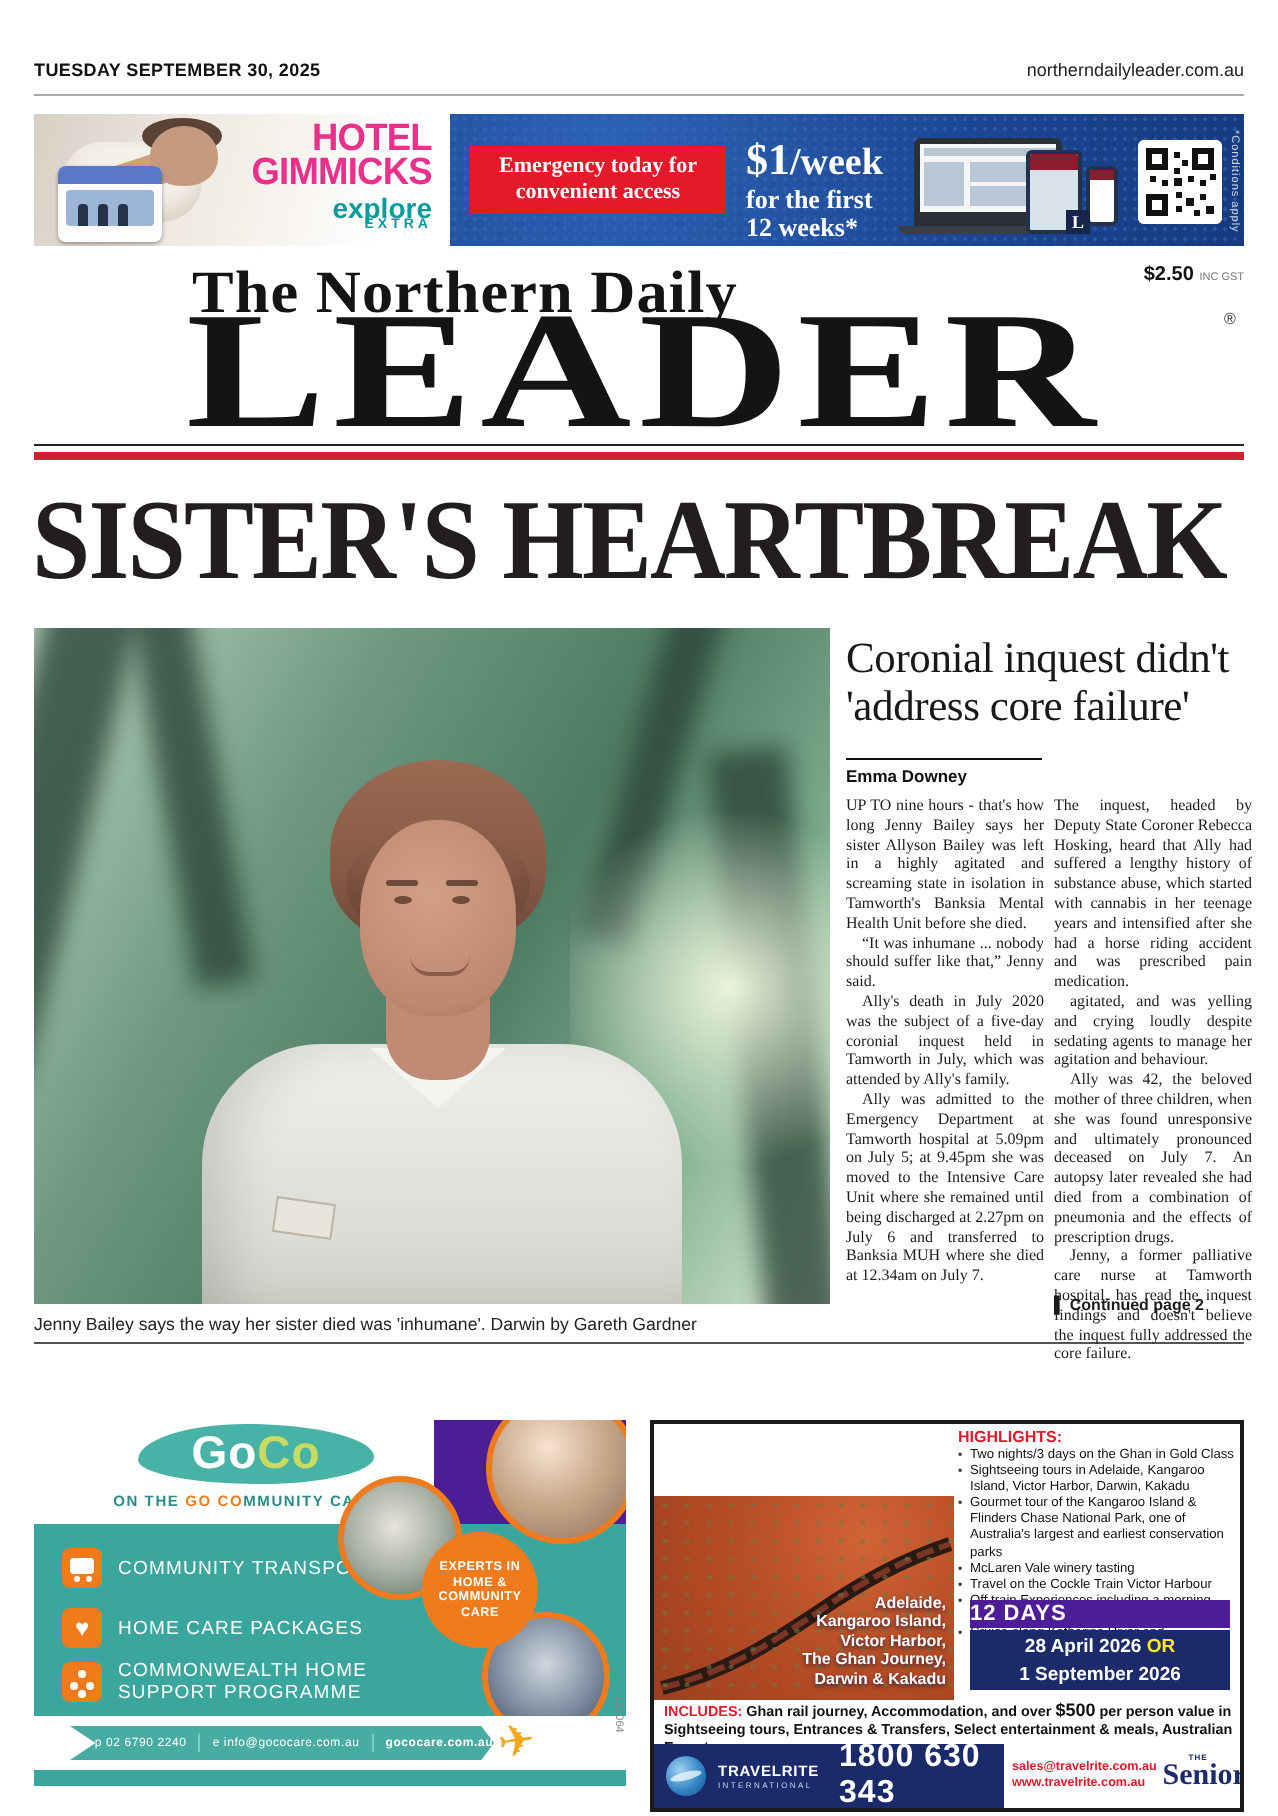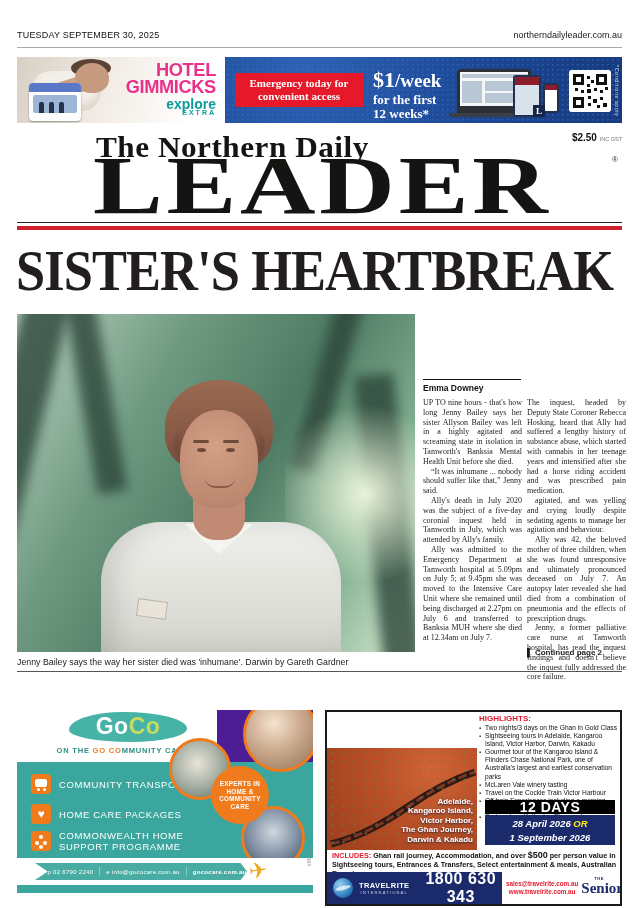--- a/index.html
+++ b/index.html
@@ -2,21 +2,21 @@
 <html><head>
 <meta charset="utf-8">
 <style>
   * { margin:0; padding:0; box-sizing:border-box; }
   html,body { background:#e9e9e9; }
   .page { position:relative; width:639px; height:908px; background:#fff; margin:0 auto;
           font-family:"Liberation Sans", sans-serif; overflow:hidden; }
 
   
   .topbar { position:absolute; left:17px; right:17px; top:30px; display:flex; justify-content:space-between; }
-  .topbar .date { font-size:9px; font-weight:normal; letter-spacing:.2px; color:#111; }
+  .topbar .date { font-size:9px; font-weight:bold; letter-spacing:.2px; color:#111; }
   .topbar .site { font-size:9px; color:#222; }
   .toprule { position:absolute; left:17px; right:17px; top:47px; border-top:1px solid #aaa; }
 
   
   .adrow { position:absolute; top:57px; left:17px; height:66px; }
   .ad-hotel { position:absolute; left:0; top:0; width:205px; height:66px; overflow:hidden;
               background:linear-gradient(105deg,#d8cfc4 0%,#efe9e2 38%,#f7f3ee 60%,#ffffff 85%); }
   .sleep-head { position:absolute; left:58px; top:6px; width:34px; height:30px; border-radius:50% 50% 46% 46%;
                 background:#c69a7e; }
   .sleep-hair { position:absolute; left:54px; top:2px; width:40px; height:18px; border-radius:50%; background:#5a4334; }
@@ -146,29 +146,29 @@
   .ghan-photo { position:absolute; left:0; top:36px; width:150px; height:102px; overflow:hidden;
                 background:radial-gradient(circle at 70% 20%,#d06437 0%,#b84e26 45%,#9c3f1d 100%); }
   .ghan-photo .scrub { position:absolute; inset:0; background-image:radial-gradient(#6b7a45 1.2px, transparent 1.4px); background-size:11px 9px; opacity:.55; }
   .ghan-overlay { position:absolute; right:4px; bottom:6px; text-align:right; color:#fff; font-size:8px; font-weight:bold;
                   line-height:9.5px; white-space:pre-line; text-shadow:0 1px 2px rgba(20,20,60,.8); }
   .ghan-right { position:absolute; left:152px; top:2px; width:141px; }
   .hl-title { font-size:8px; font-weight:bold; color:#e3192b; margin-bottom:1px; }
   .hl-list { list-style:none; }
   .hl-list li { font-size:6.6px; line-height:8.1px; color:#111; padding-left:6px; position:relative; }
   .hl-list li:before { content:"▪"; position:absolute; left:0; top:0; color:#333; font-size:6px; }
-  .days-bar { position:absolute; left:158px; top:88px; width:130px; height:14px; background:#000000; color:#fff;
-              font-size:14px; font-weight:bold; text-align:center; line-height:14px; letter-spacing:.5px; }
+  .days-bar { position:absolute; left:158px; top:88px; width:130px; height:14px; background:#4c1d95; color:#fff;
+              font-size:11px; font-weight:bold; text-align:left; line-height:14px; letter-spacing:.5px; }
   .dates-box { position:absolute; left:158px; top:103px; width:130px; height:30px; background:#1b2a6b; color:#fff;
-               font-size:9.5px; font-weight:bold; text-align:center; line-height:14px; padding-top:2px;font-style:italic; }
+               font-size:9.5px; font-weight:bold; text-align:center; line-height:14px; padding-top:2px; }
   .dates-box .or { color:#ffe81a; }
   .includes { position:absolute; left:5px; top:139px; width:288px; font-size:7.2px; line-height:9px; color:#111; font-weight:bold; }
   .includes .lab { color:#e3192b; }
   .includes .amt { font-size:9px; }
-  .ghan-foot { position:absolute; left:0; top:160px; width:293px; height:32px; display:flex;text-align:center; }
+  .ghan-foot { position:absolute; left:0; top:160px; width:293px; height:32px; display:flex; }
   .gf-navy { flex:1; background:#1b2a6b; display:flex; align-items:center; padding-left:6px; gap:6px; }
   .globe { width:20px; height:20px; border-radius:50%; background:radial-gradient(circle at 35% 35%,#9fd4f2 0%,#2f7fc2 60%,#145a92 100%); position:relative; flex:0 0 20px; }
   .globe:after { content:""; position:absolute; left:2px; top:8px; width:16px; height:4px; border-radius:50%; background:rgba(255,255,255,.7); transform:rotate(-14deg); }
   .tr-name { color:#fff; font-size:7.5px; font-weight:bold; letter-spacing:.4px; line-height:8px; }
   .tr-sub { font-size:4px; letter-spacing:1.2px; color:#cdd6f2; }
   .tr-phone { color:#fff; font-size:16px; font-weight:bold; margin-left:4px; letter-spacing:.5px; }
   .gf-white { width:118px; background:#fff; display:flex; align-items:center; padding-left:4px; gap:3px; }
   .gf-mails { font-size:6.3px; font-weight:bold; color:#e3192b; line-height:8px; }
   .senior { font-family:"Liberation Serif",serif; font-weight:bold; color:#1b2a6b; font-size:15px; position:relative; }
   .senior .the { position:absolute; left:13px; top:-4px; font-size:4px; letter-spacing:.5px; font-family:"Liberation Sans",sans-serif; }
@@ -291,20 +291,22 @@
     <div class="w-brow" style="left:176px;top:126px;width:16px;height:3px;border-radius:2px"></div>
     <div class="w-brow" style="left:206px;top:126px;width:16px;height:3px;border-radius:2px"></div>
     <div class="w-eye" style="left:180px;top:134px;width:9px;height:4px;border-radius:50%"></div>
     <div class="w-eye" style="left:209px;top:134px;width:9px;height:4px;border-radius:50%"></div>
     <div class="w-smile"></div>
     <div class="w-tag"></div>
   </div>
   <div class="caption">Jenny Bailey says the way her sister died was 'inhumane'. Darwin by Gareth Gardner</div>
   <div class="midrule"></div>
 
+  <div class="art-title">Coronial inquest didn't
+'address core failure'</div>
   <div class="byline">Emma Downey</div>
   <div class="bodycol col1">
       <p>UP TO nine hours - that's how long Jenny Bailey says her sister Allyson Bailey was left in a highly agitated and screaming state in isolation in Tamworth's Banksia Mental Health Unit before she died.</p>
       <p>“It was inhumane ... nobody should suffer like that,” Jenny said.</p>
       <p>Ally's death in July 2020 was the subject of a five-day coronial inquest held in Tamworth in July, which was attended by Ally's family.</p>
       <p>Ally was admitted to the Emergency Department at Tamworth hospital at 5.09pm on July 5; at 9.45pm she was moved to the Intensive Care Unit where she remained until being discharged at 2.27pm on July 6 and transferred to Banksia MUH where she died at 12.34am on July 7.</p>
     </div>
   <div class="bodycol col2">
       <p>The inquest, headed by Deputy State Coroner Rebecca Hosking, heard that Ally had suffered a lengthy history of substance abuse, which started with cannabis in her teenage years and intensified after she had a horse riding accident and was prescribed pain medication.</p>
       <p>agitated, and was yelling and crying loudly despite sedating agents to manage her agitation and behaviour.</p>

